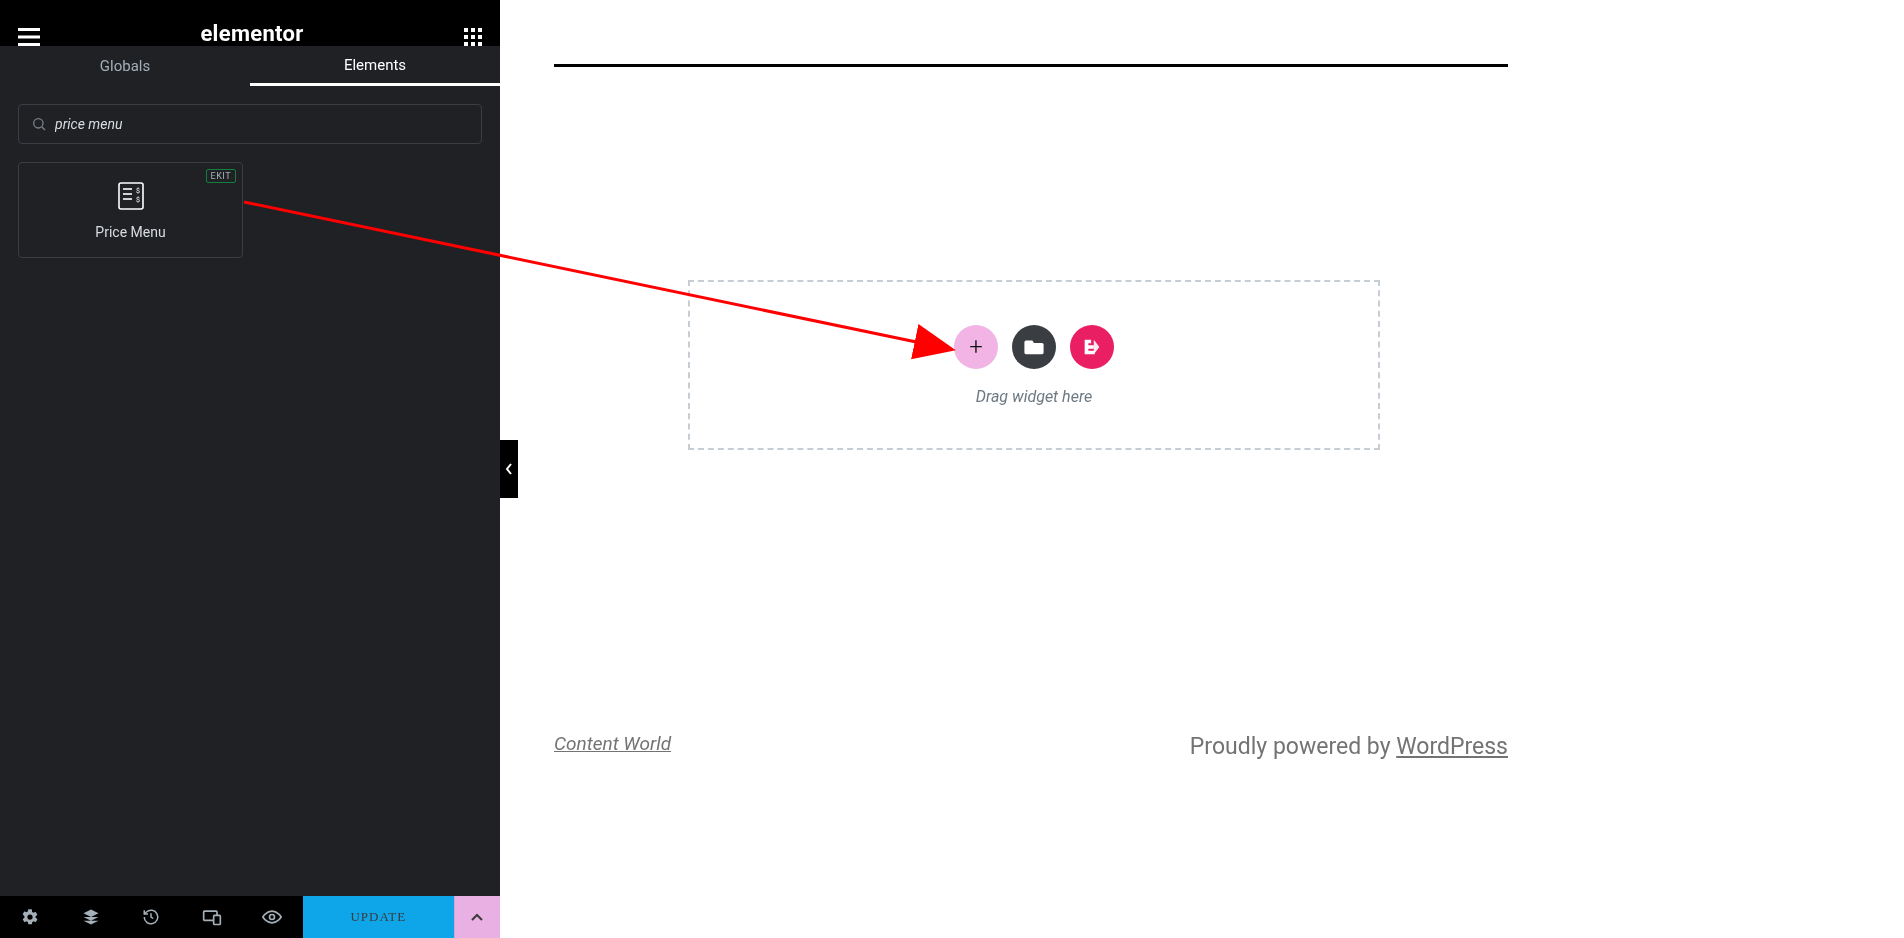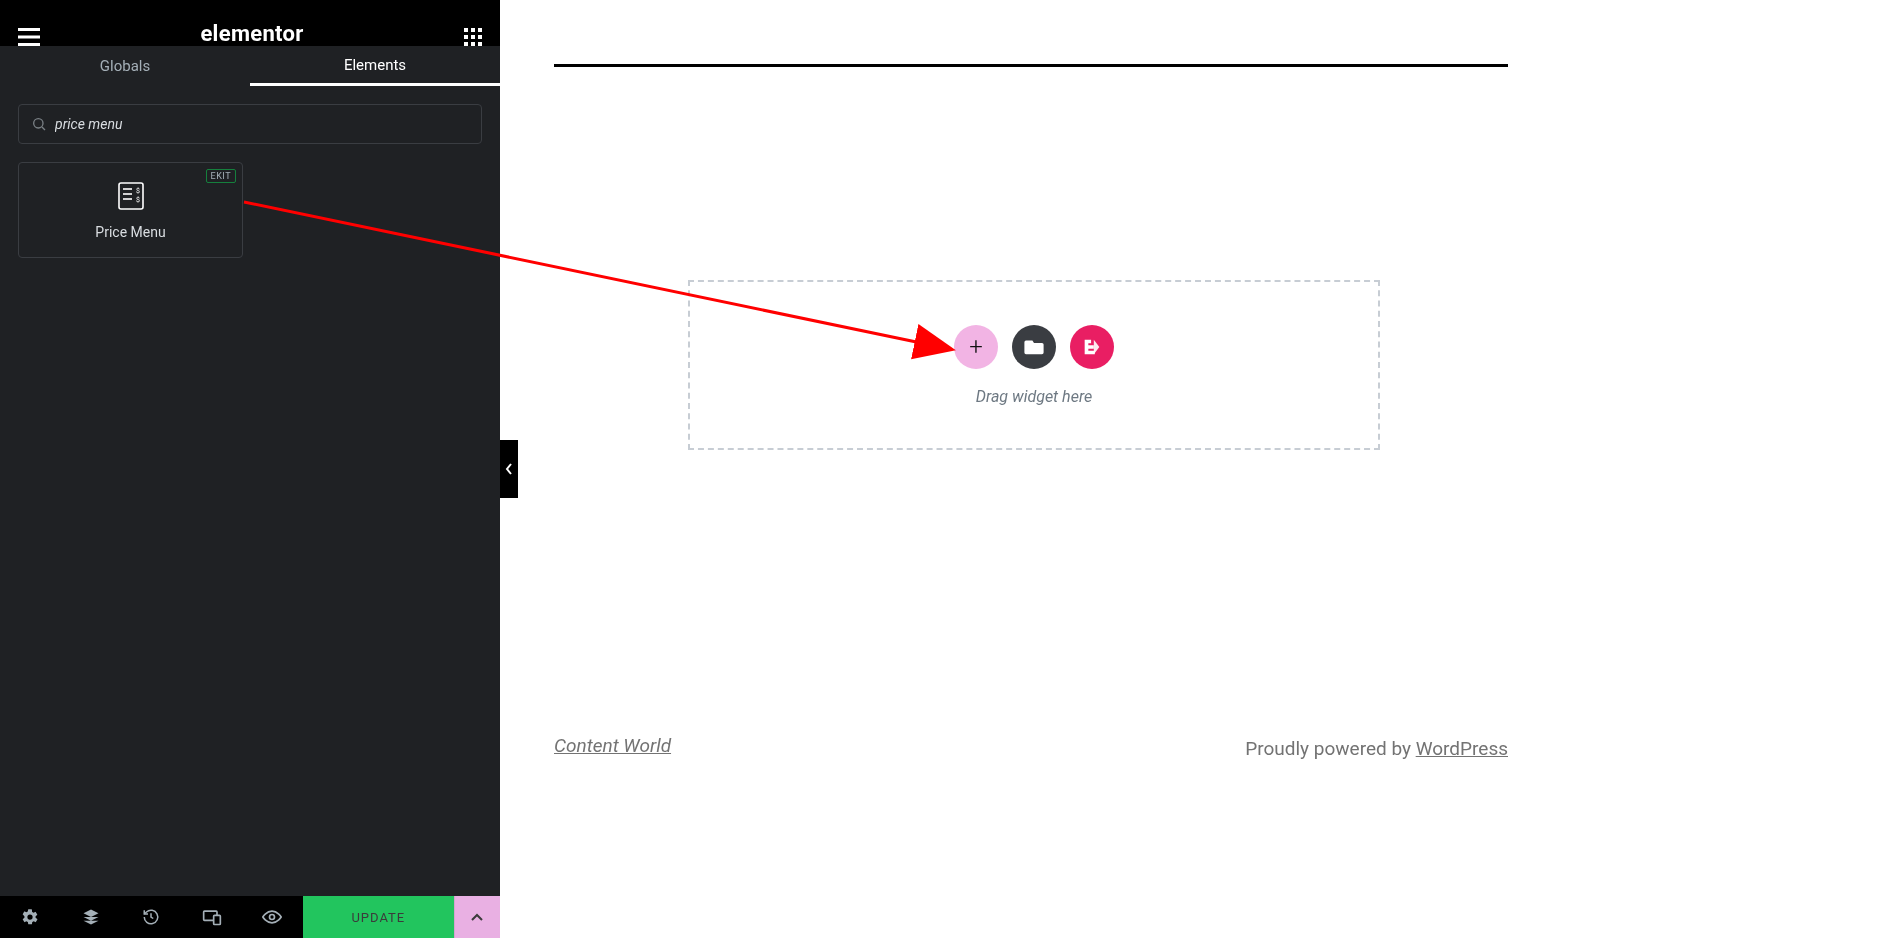--- a/index.html
+++ b/index.html
@@ -134,28 +134,29 @@
     flex: 1;
     display: flex;
     align-items: center;
     justify-content: center;
     color: #a4afb7;
     cursor: pointer;
   }
   .footer-btn svg { display: block; }
   .update-btn {
     flex: 2.5;
-    background: #22c55e;
+    background: #0ea5e9;
     color: #3b3b3b;
     font-size: 13px;
     letter-spacing: 1px;
     display: flex;
     align-items: center;
     justify-content: center;
     cursor: pointer;
+    font-family: Liberation Serif, serif;
   }
   .update-caret {
     width: 46px;
     background: #e9b0e3;
     display: flex;
     align-items: center;
     justify-content: center;
     border-left: 1px solid rgba(0,0,0,0.08);
     cursor: pointer;
   }
@@ -229,21 +230,21 @@
     left: 54px;
     right: 396px;
     bottom: 178px;
     display: flex;
     justify-content: space-between;
     align-items: center;
     font-size: 19px;
     color: #737373;
   }
   .site-title { font-style: italic; text-decoration: underline; cursor: pointer; }
-  .powered { font-size: 19px; margin-top: 6px; }
+  .powered { font-size: 23px; margin-top: 6px; }
   .wp-link { text-decoration: underline; cursor: pointer; }
 
   
   .arrow-svg {
     position: absolute;
     left: 0;
     top: 0;
     width: 1904px;
     height: 938px;
     pointer-events: none;

